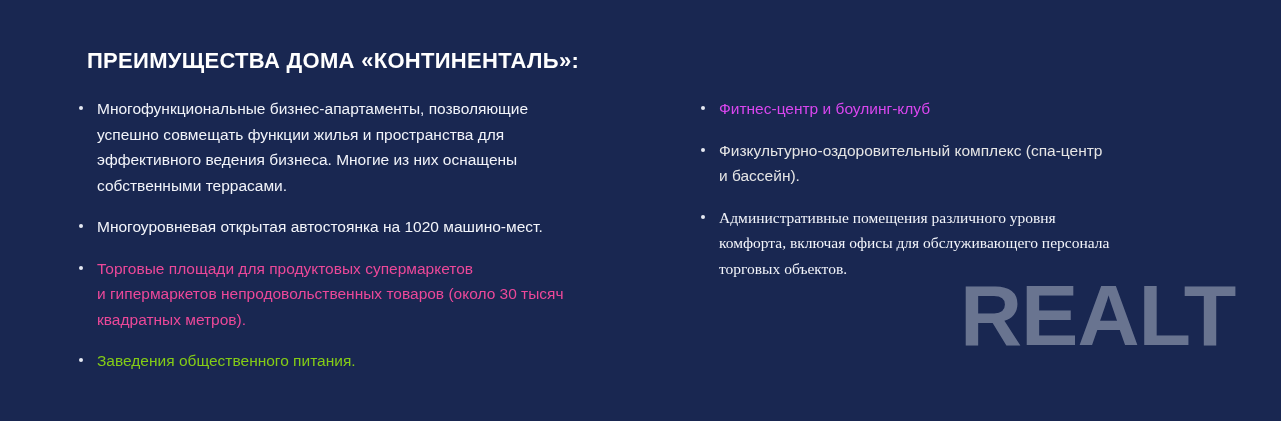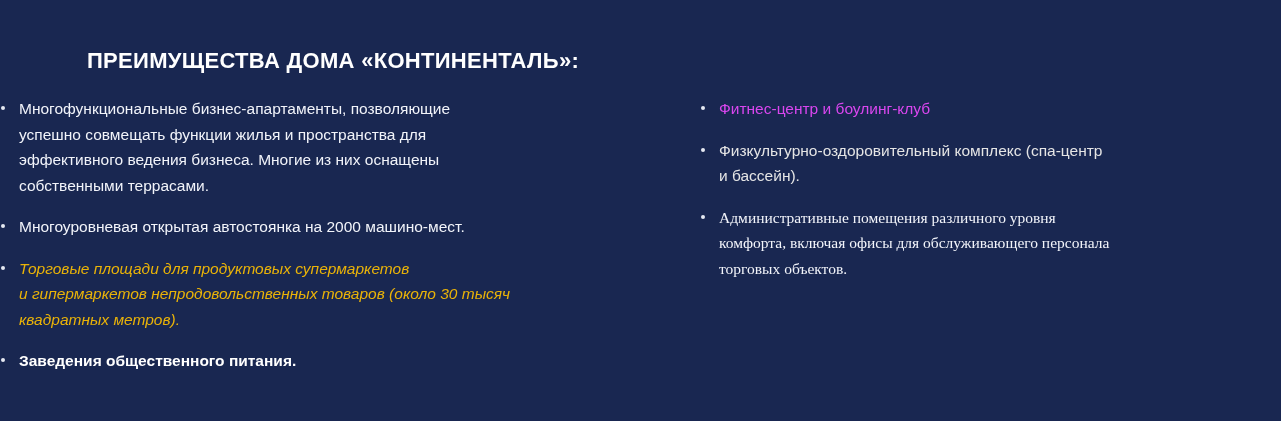--- a/index.html
+++ b/index.html
@@ -64,21 +64,21 @@
     top: 96px;
     width: 1281px;
     display: flex;
     z-index: 3;
   }
 
   .column {
     position: relative;
   }
 
-  .column-left  { width: 660px; }
+  .column-left  { width: 660px; padding-left: 78px; }
   .column-right { width: 621px; padding-left: 700px; margin-left: -660px; }
   .column-right { width: 1281px; padding-left: 700px; margin-left: -660px; }
 
   .bullet-list {
     list-style: none;
     margin: 0;
     padding: 0;
   }
 
   .bullet-item {
@@ -108,45 +108,46 @@
   .bullet-text {
     display: block;
     white-space: pre-line;
   }
 </style>
 </head>
 <body style="background: rgb(25, 39, 81);">
 
 <div class="slide" style="background: rgb(25, 39, 81);">
 
+  <div class="watermark" style="color: rgb(154, 163, 184);">REALT</div>
 
   <h1 class="page-title" style="color: rgb(255, 255, 255);">ПРЕИМУЩЕСТВА ДОМА «КОНТИНЕНТАЛЬ»:</h1>
 
   <div class="columns">
 
     <div class="column column-left">
       <ul class="bullet-list">
         <li class="bullet-item" style="color: rgb(242, 244, 250);">
           <span class="bullet-dot" style="background: rgb(230, 233, 242);"></span>
           <span class="bullet-text">Многофункциональные бизнес-апартаменты, позволяющие
 успешно совмещать функции жилья и пространства для
 эффективного ведения бизнеса. Многие из них оснащены
 собственными террасами.</span>
         </li>
         <li class="bullet-item" style="color: rgb(242, 244, 250);">
           <span class="bullet-dot" style="background: rgb(230, 233, 242);"></span>
-          <span class="bullet-text">Многоуровневая открытая автостоянка на 2000 машино-мест.</span>
+          <span class="bullet-text">Многоуровневая открытая автостоянка на 1020 машино-мест.</span>
         </li>
-        <li class="bullet-item" style="color: #eab308; font-style: italic;">
+        <li class="bullet-item" style="color: #ec4899;">
           <span class="bullet-dot" style="background: rgb(230, 233, 242);"></span>
           <span class="bullet-text">Торговые площади для продуктовых супермаркетов
 и гипермаркетов непродовольственных товаров (около 30 тысяч
 квадратных метров).</span>
         </li>
-        <li class="bullet-item" style="color: #ffffff; font-weight: bold;">
+        <li class="bullet-item" style="color: #84cc16;">
           <span class="bullet-dot" style="background: rgb(230, 233, 242);"></span>
           <span class="bullet-text">Заведения общественного питания.</span>
         </li>
       </ul>
     </div>
 
     <div class="column column-right">
       <ul class="bullet-list">
         <li class="bullet-item" style="color: #d946ef;">
           <span class="bullet-dot" style="background: rgb(230, 233, 242);"></span>

